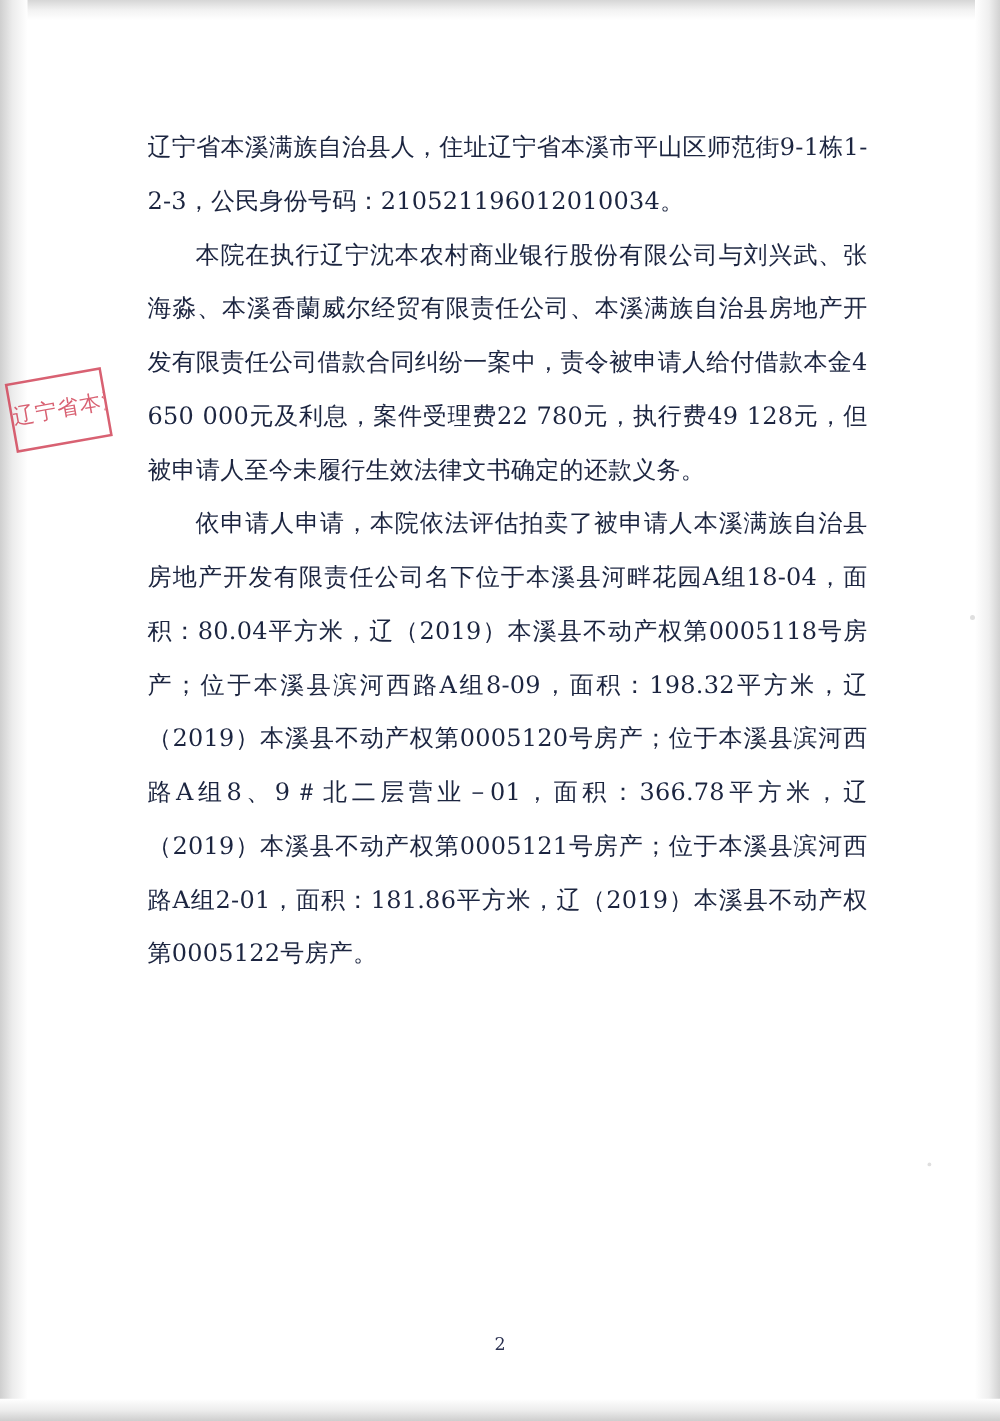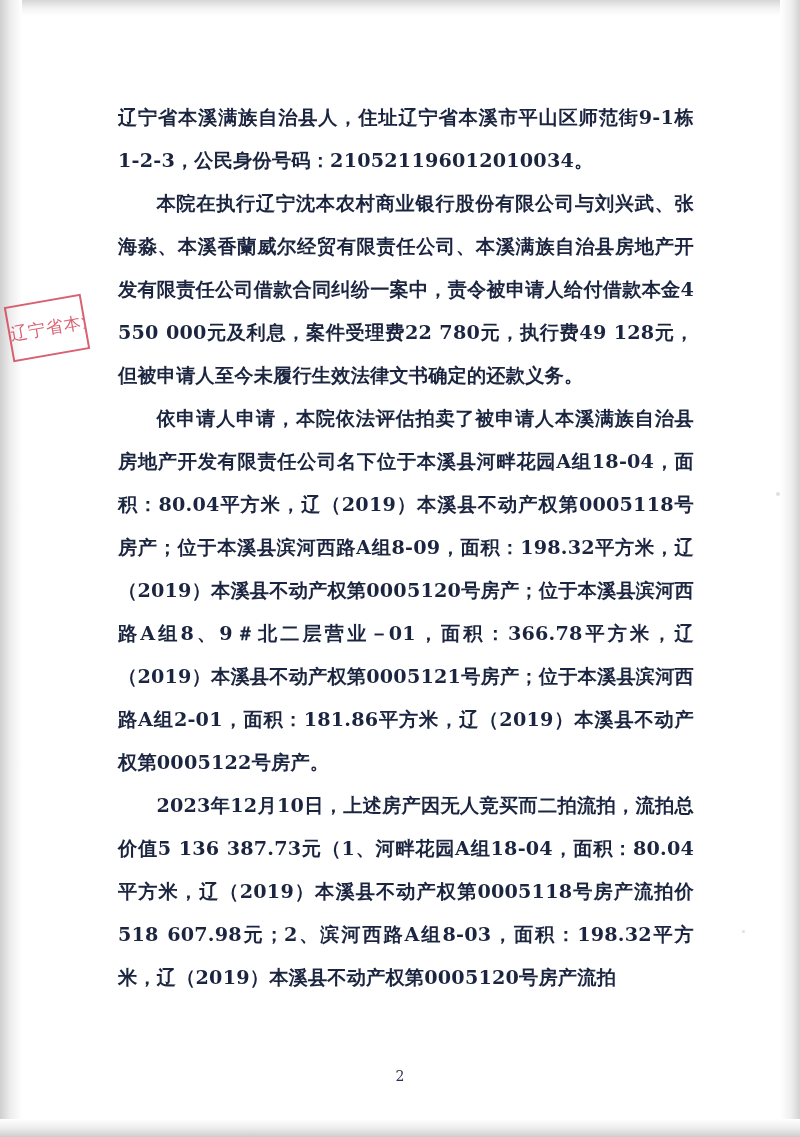--- a/index.html
+++ b/index.html
@@ -58,21 +58,20 @@
 
   p.para {
     margin: 0 0 0 0;
     font-size: 19.2px;
     line-height: 43px;
     color: #1c2540;
     text-align: justify;
     text-justify: inter-ideograph;
     text-indent: 0;
     letter-spacing: 0.2px;
-    font-weight: bold;
   }
   p.para.indent {
     text-indent: 2em;
   }
 
   .page-number {
     position: absolute;
     left: 0;
     right: 0;
     top: 1068px;
@@ -120,20 +119,19 @@
   <div class="paper-edge-right"></div>
   <div class="paper-edge-bottom"></div>
 
   <div class="seal">辽宁省本溪县</div>
 
   <div class="speck" style="left:776px; top:492px; width:4px; height:4px;"></div>
   <div class="speck" style="left:742px; top:930px; width:3px; height:3px;"></div>
 
   <div class="content">
     <p class="para">辽宁省本溪满族自治县人，住址辽宁省本溪市平山区师范街9-1栋1-2-3，公民身份号码：210521196012010034。</p>
-    <p class="para indent">本院在执行辽宁沈本农村商业银行股份有限公司与刘兴武、张海淼、本溪香蘭威尔经贸有限责任公司、本溪满族自治县房地产开发有限责任公司借款合同纠纷一案中，责令被申请人给付借款本金4 550 000元及利息，案件受理费22 780元，执行费49 128元，但被申请人至今未履行生效法律文书确定的还款义务。</p>
+    <p class="para indent">本院在执行辽宁沈本农村商业银行股份有限公司与刘兴武、张海淼、本溪香蘭威尔经贸有限责任公司、本溪满族自治县房地产开发有限责任公司借款合同纠纷一案中，责令被申请人给付借款本金4 650 000元及利息，案件受理费22 780元，执行费49 128元，但被申请人至今未履行生效法律文书确定的还款义务。</p>
     <p class="para indent">依申请人申请，本院依法评估拍卖了被申请人本溪满族自治县房地产开发有限责任公司名下位于本溪县河畔花园A组18-04，面积：80.04平方米，辽（2019）本溪县不动产权第0005118号房产；位于本溪县滨河西路A组8-09，面积：198.32平方米，辽（2019）本溪县不动产权第0005120号房产；位于本溪县滨河西路A组8、9＃北二层营业－01，面积：366.78平方米，辽（2019）本溪县不动产权第0005121号房产；位于本溪县滨河西路A组2-01，面积：181.86平方米，辽（2019）本溪县不动产权第0005122号房产。</p>
-    <p class="para indent">2023年12月10日，上述房产因无人竞买而二拍流拍，流拍总价值5 136 387.73元（1、河畔花园A组18-04，面积：80.04平方米，辽（2019）本溪县不动产权第0005118号房产流拍价518 607.98元；2、滨河西路A组8-03，面积：198.32平方米，辽（2019）本溪县不动产权第0005120号房产流拍</p>
   </div>
 
   <div class="page-number">2</div>
 
 </div>
 
 </body></html>

